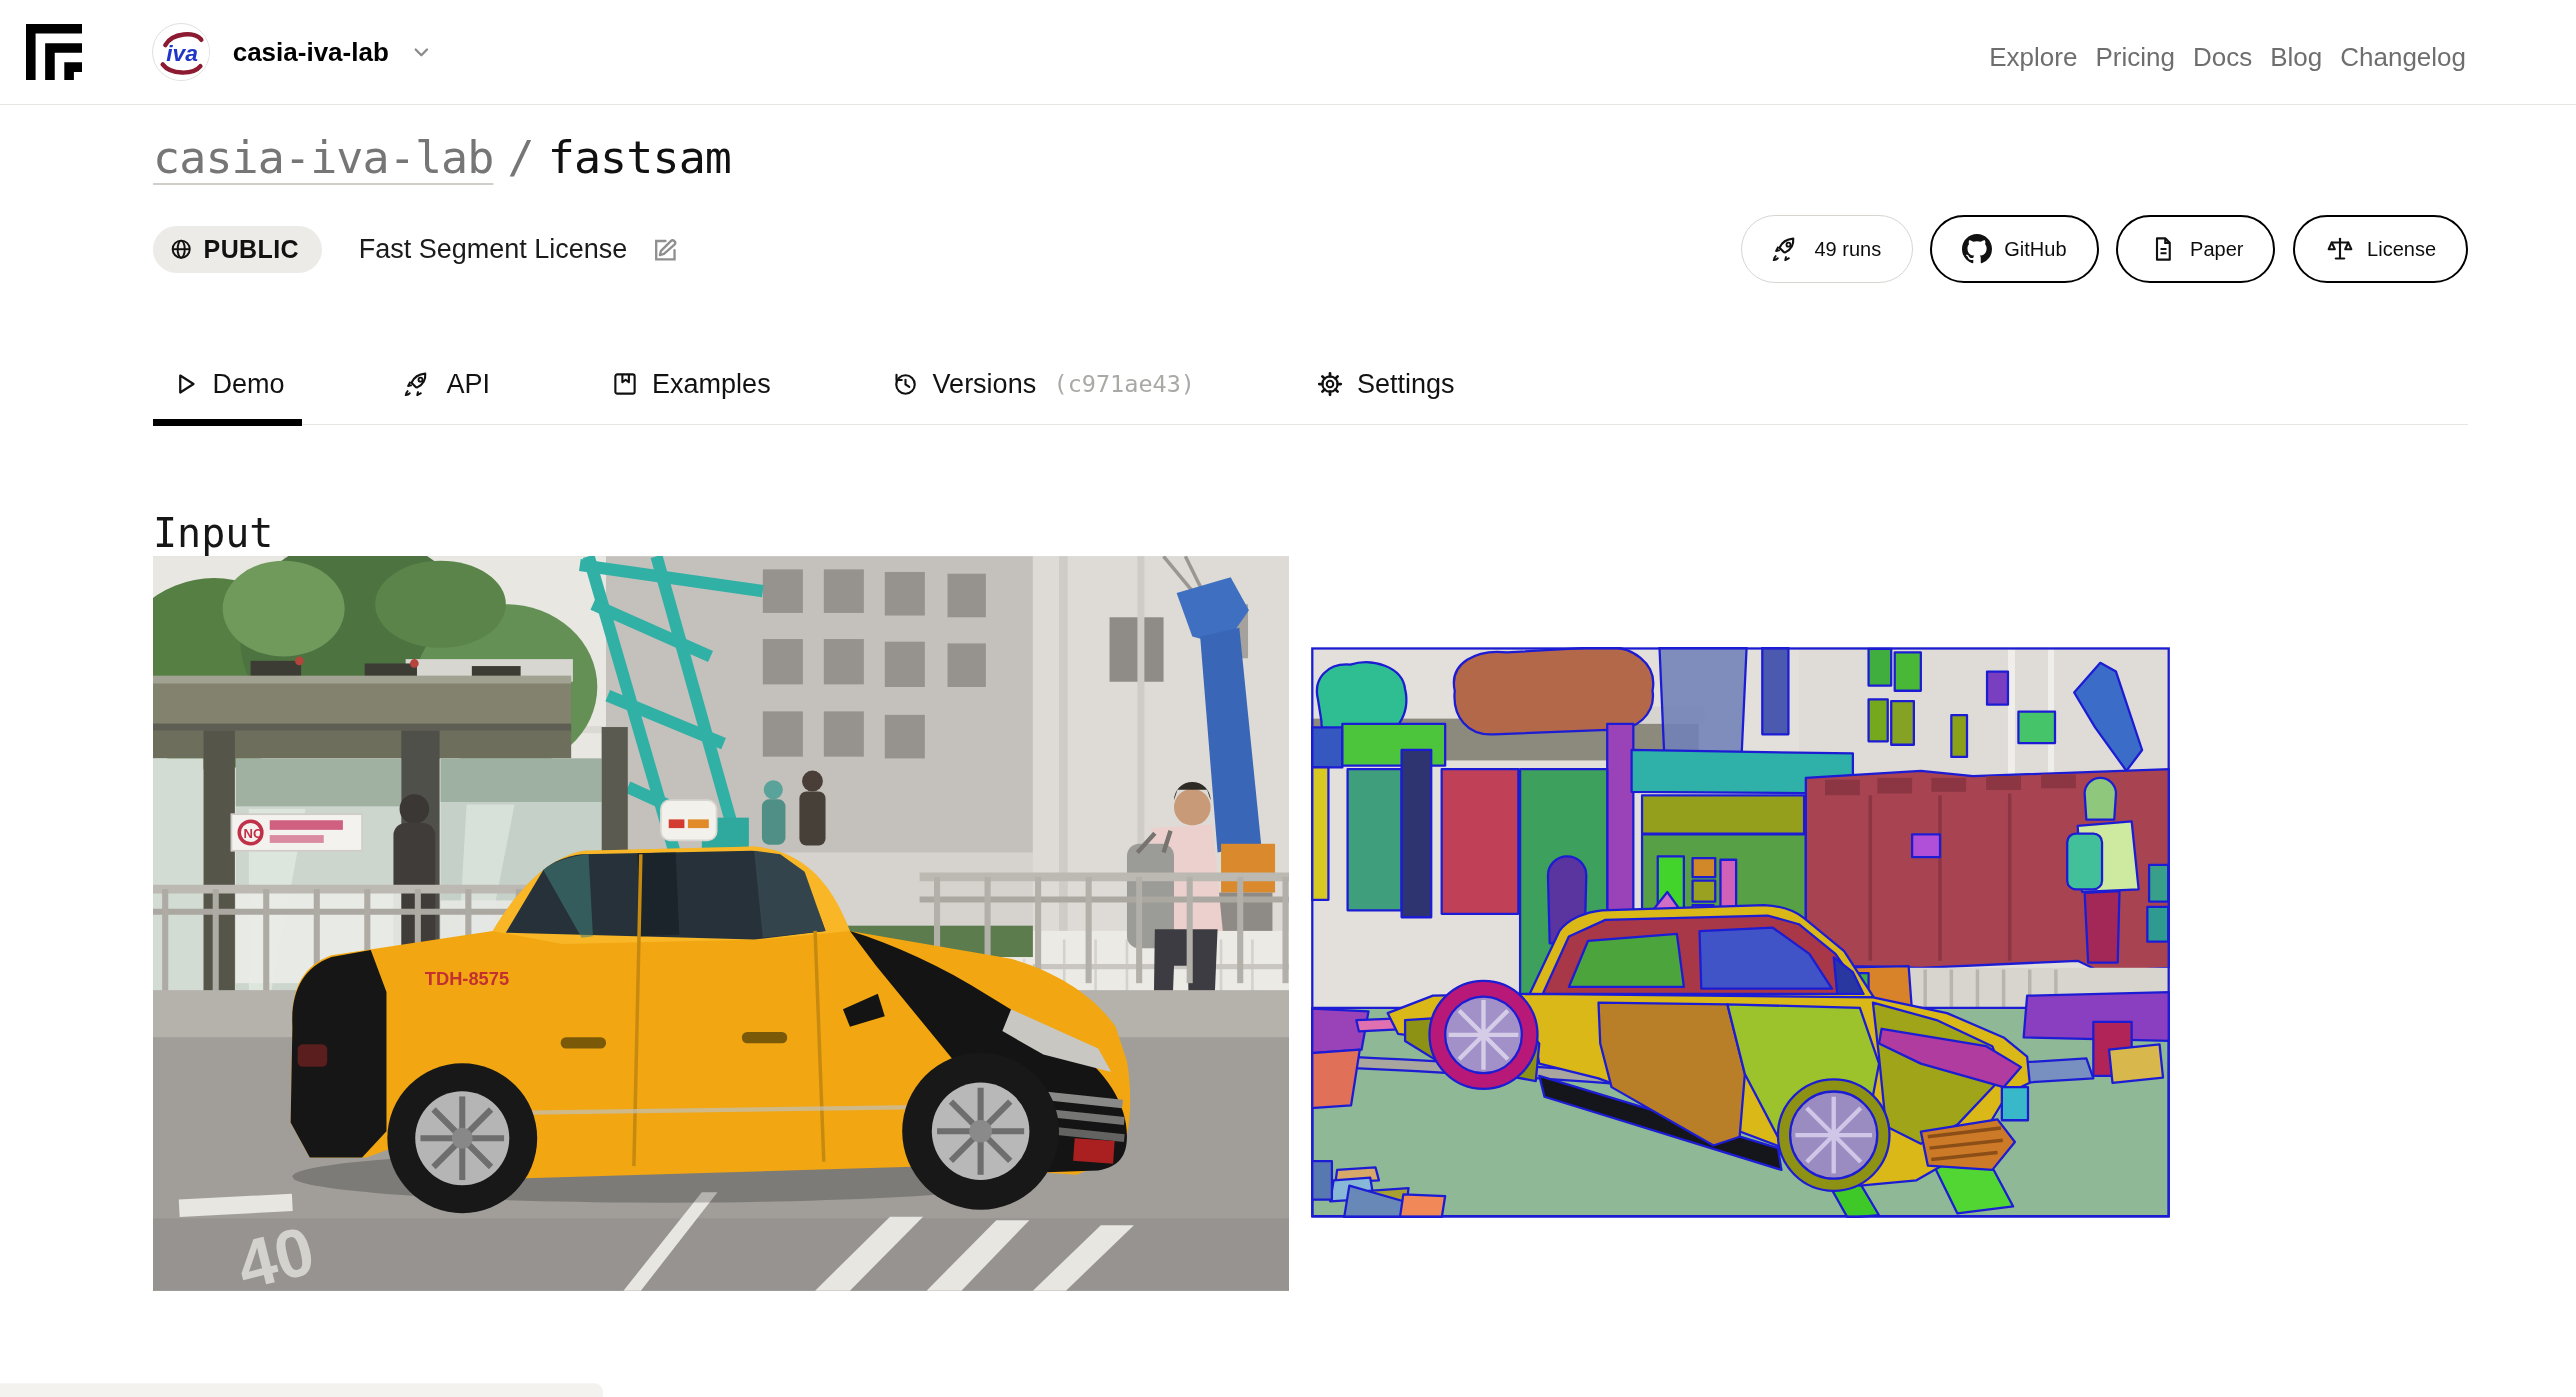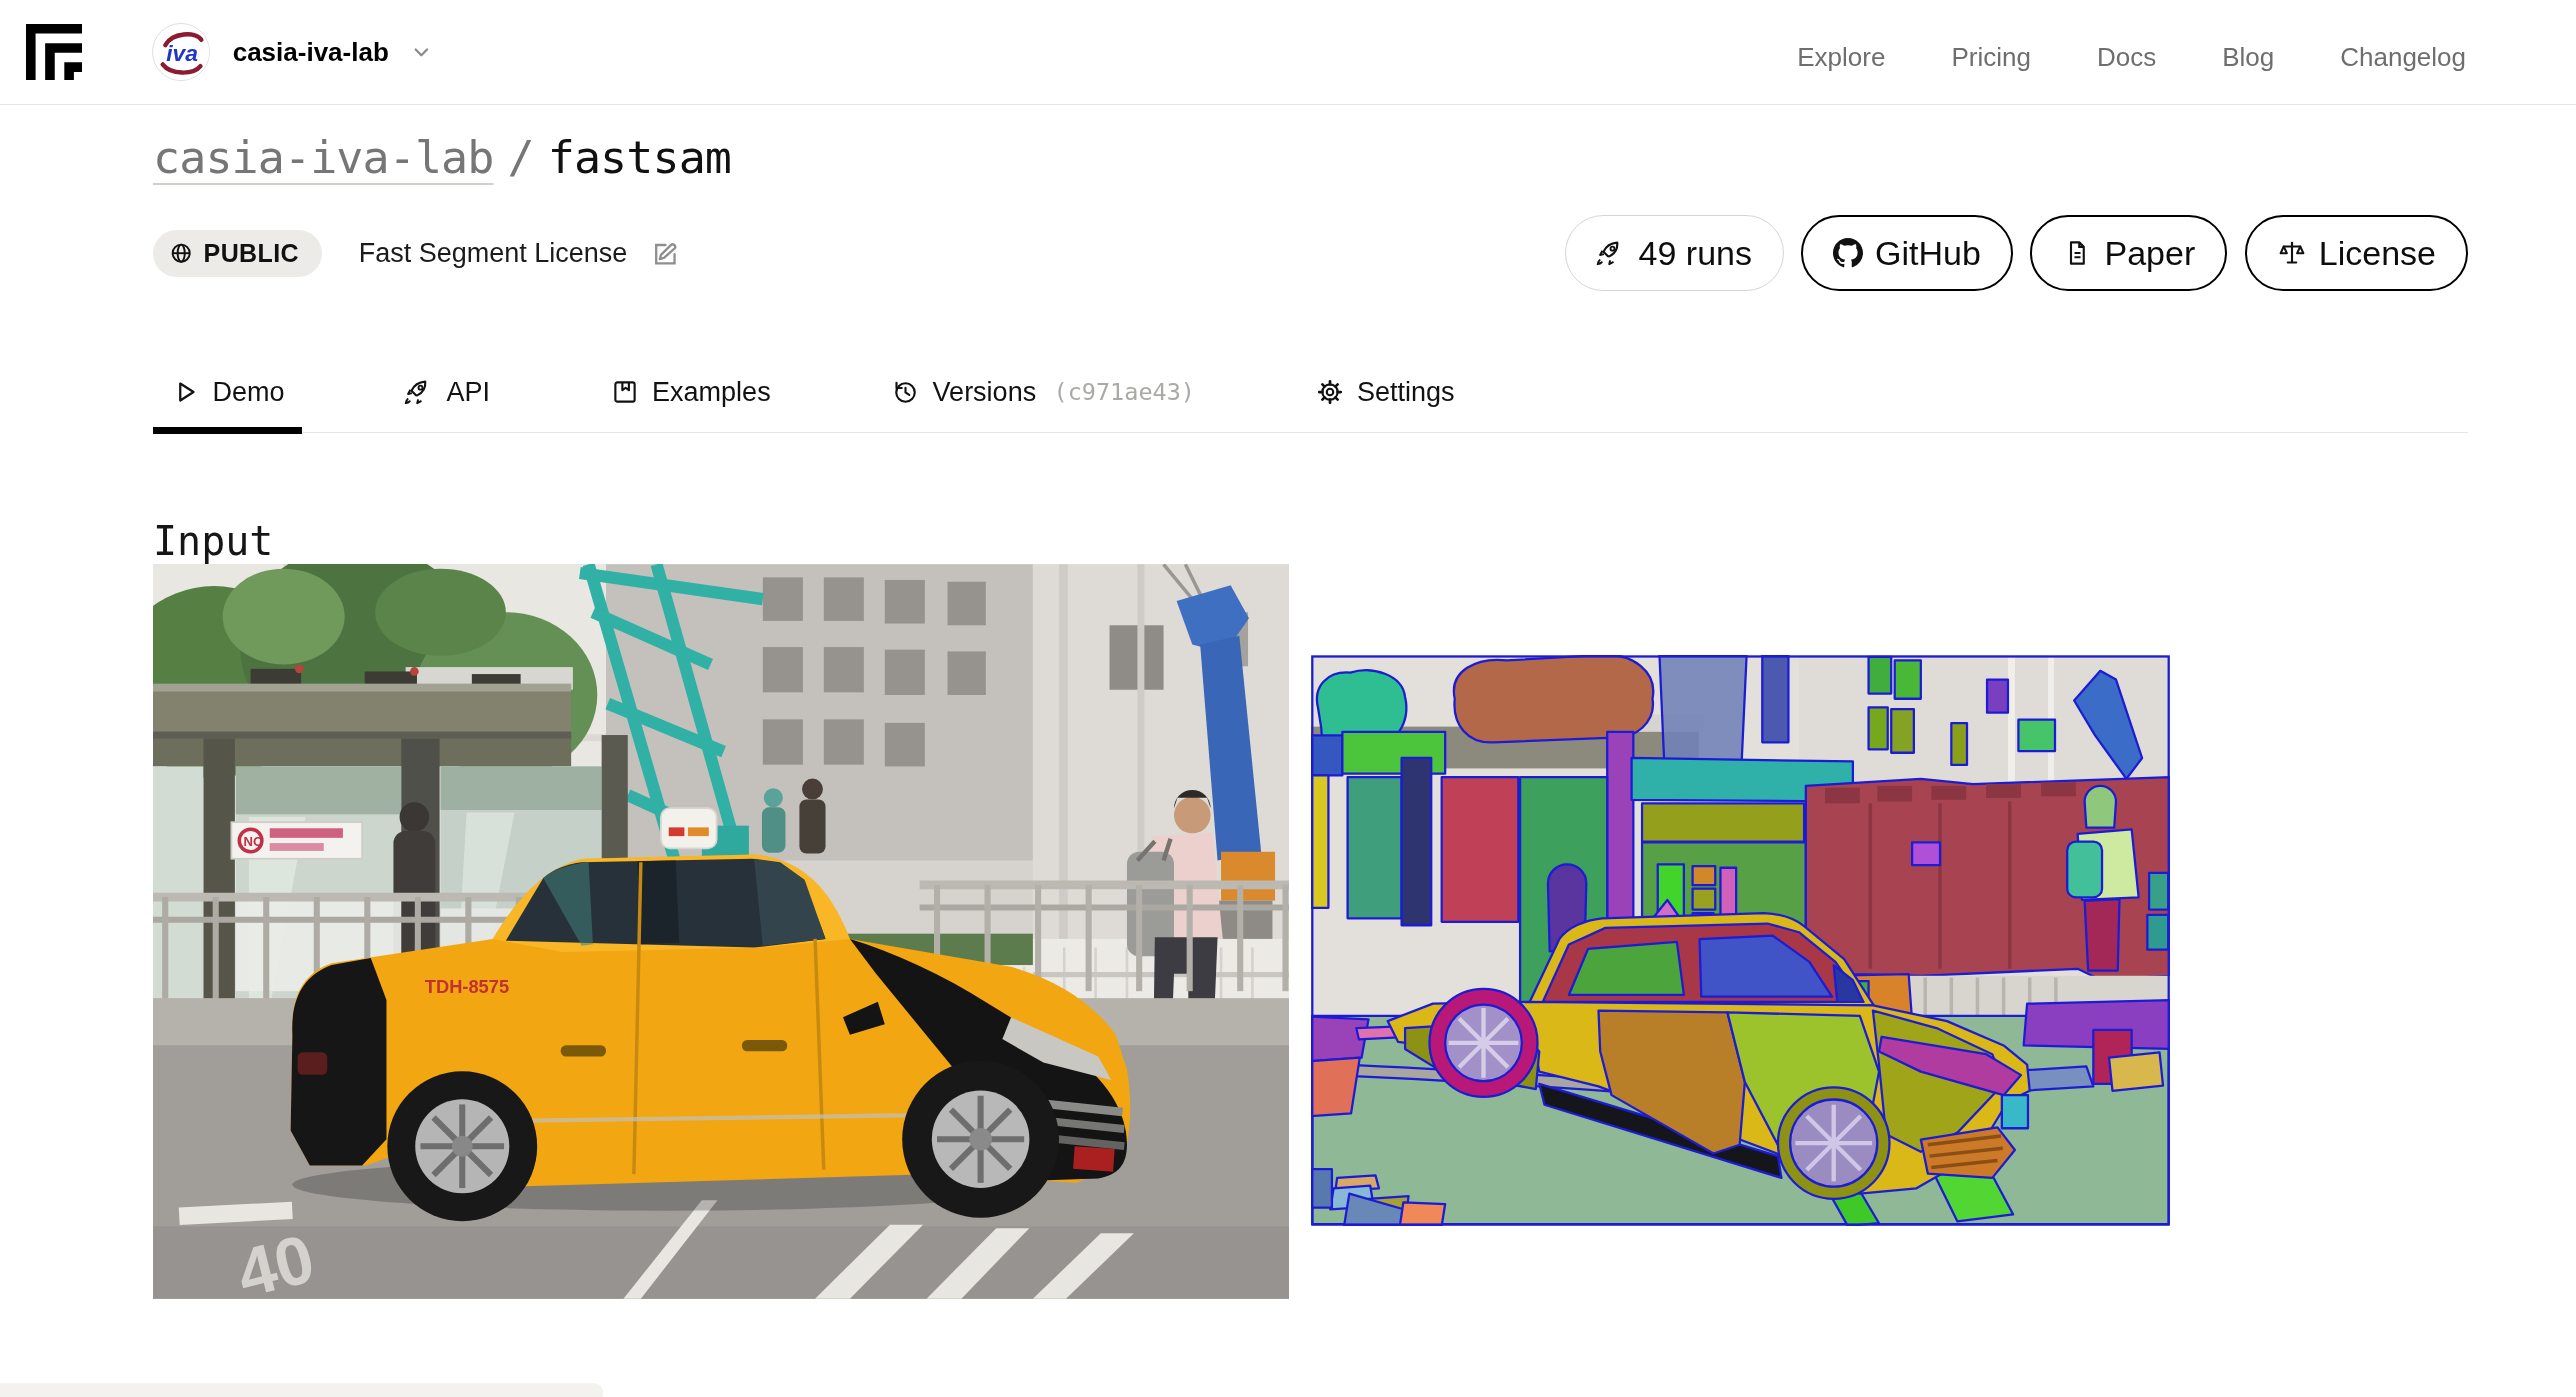--- a/index.html
+++ b/index.html
@@ -7,37 +7,37 @@
   body { font-family: "Liberation Sans", sans-serif; color:#1b1b1b; position:relative; }
   .mono { font-family: "DejaVu Sans Mono", monospace; }
 
   
   .topbar { height:105px; display:flex; align-items:center; padding:0 110px 0 26px; border-bottom:1.7px solid #e8e6e3; }
   .brand-logo { width:56px; height:56px; display:block; cursor:pointer; }
   .account { display:flex; align-items:center; margin-left:70px; cursor:pointer; }
   .avatar { width:58px; height:58px; border-radius:50%; border:0.9px solid #e2e0dd; background:#fff; overflow:hidden; flex:none; }
   .account-name { margin-left:22.7px; font-size:26px; font-weight:700; color:#000; }
   .account-chevron { margin-left:21px; color:#8a8a8a; }
-  .topnav { margin-left:auto; display:flex; gap:66px;margin-top:10px; }
+  .topnav { margin-left:auto; display:flex; gap:18px;margin-top:10px; }
   .topnav a { font-size:26px; color:#6e6e6e; text-decoration:none; cursor:pointer; }
 
   
   .main { padding:0 108px 0 153px; }
   .model-title { margin-top:26px; font-size:45px; letter-spacing:-0.9px; font-weight:400; }
   .model-title .owner { color:#767676; text-decoration:underline; text-decoration-color:#d2cfca; text-decoration-thickness:1.7px; text-underline-offset:9.6px; cursor:pointer; }
   .model-title .sep { color:#767676; margin:0 14px; }
   .model-title .name { color:#111; }
 
   .meta-row { margin-top:31px; display:flex; align-items:center; }
   .badge { display:inline-flex; align-items:center; gap:10.5px; background:#edebe8; border-radius:871px; height:47px; padding:0 22.7px 0 15.7px; font-size:25px; font-weight:600; letter-spacing:0.4px; color:#111; }
   .badge svg { display:block; }
   .desc { margin-left:37px; font-size:27px; color:#1b1b1b; }
   .edit-btn { margin-left:22.7px; color:#8f8f8f; cursor:pointer; display:flex; }
   .actions { margin-left:auto; display:flex; gap:17.4px; }
-  .pill { display:inline-flex; align-items:center; gap:12.2px; height:76px; padding:0 30px; border-radius:871px; border:2.6px solid #000; background:#fff; font-size:34px; font-weight:500; color:#0d0d0d; cursor:pointer; font-family:inherit; }
+  .pill { display:inline-flex; align-items:center; gap:12.2px; height:68px; padding:0 30px; border-radius:871px; border:2.6px solid #000; background:#fff; font-size:20px; font-weight:500; color:#0d0d0d; cursor:pointer; font-family:inherit; }
   .pill.ghost { border:1.7px solid #d8d5d1; padding:0 30.5px; }
   .pill svg { display:block; flex:none; }
 
   
   .tabbar { margin-top:82px; display:flex; gap:85px; border-bottom:1.7px solid #e8e6e3; }
   .tab { position:relative; display:flex; align-items:center; gap:12.2px; font-size:27px; color:#121212; padding:3.5px 17.4px 24.4px 17.4px; cursor:pointer; }
   .tab svg { display:block; flex:none; }
   .tab .hash { font-family:"DejaVu Sans Mono", monospace; font-size:23.5px; color:#a9a9a6; margin-left:5.2px;text-align:center; }
   .tab.active::after { content:""; position:absolute; left:0; right:0; bottom:-1.7px; height:6.1px; background:#000; }
 

